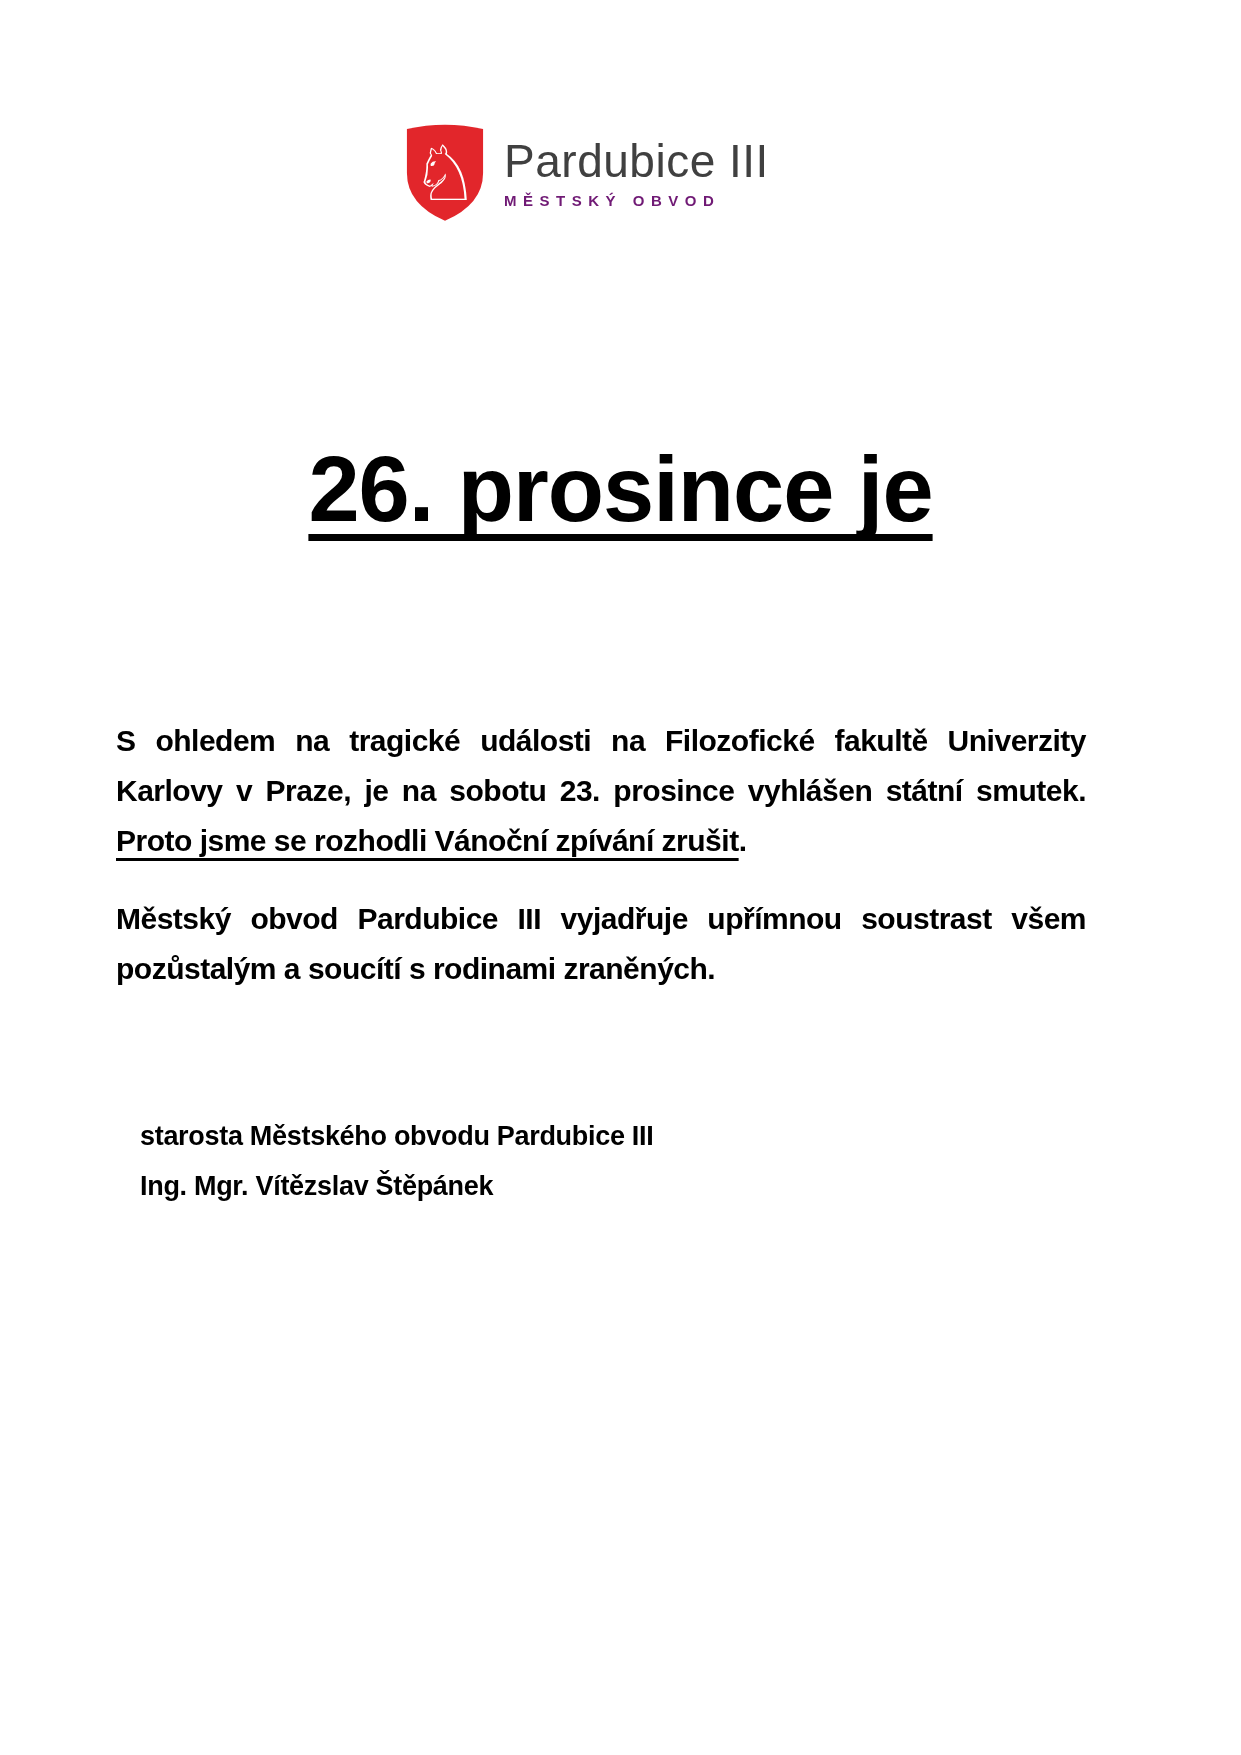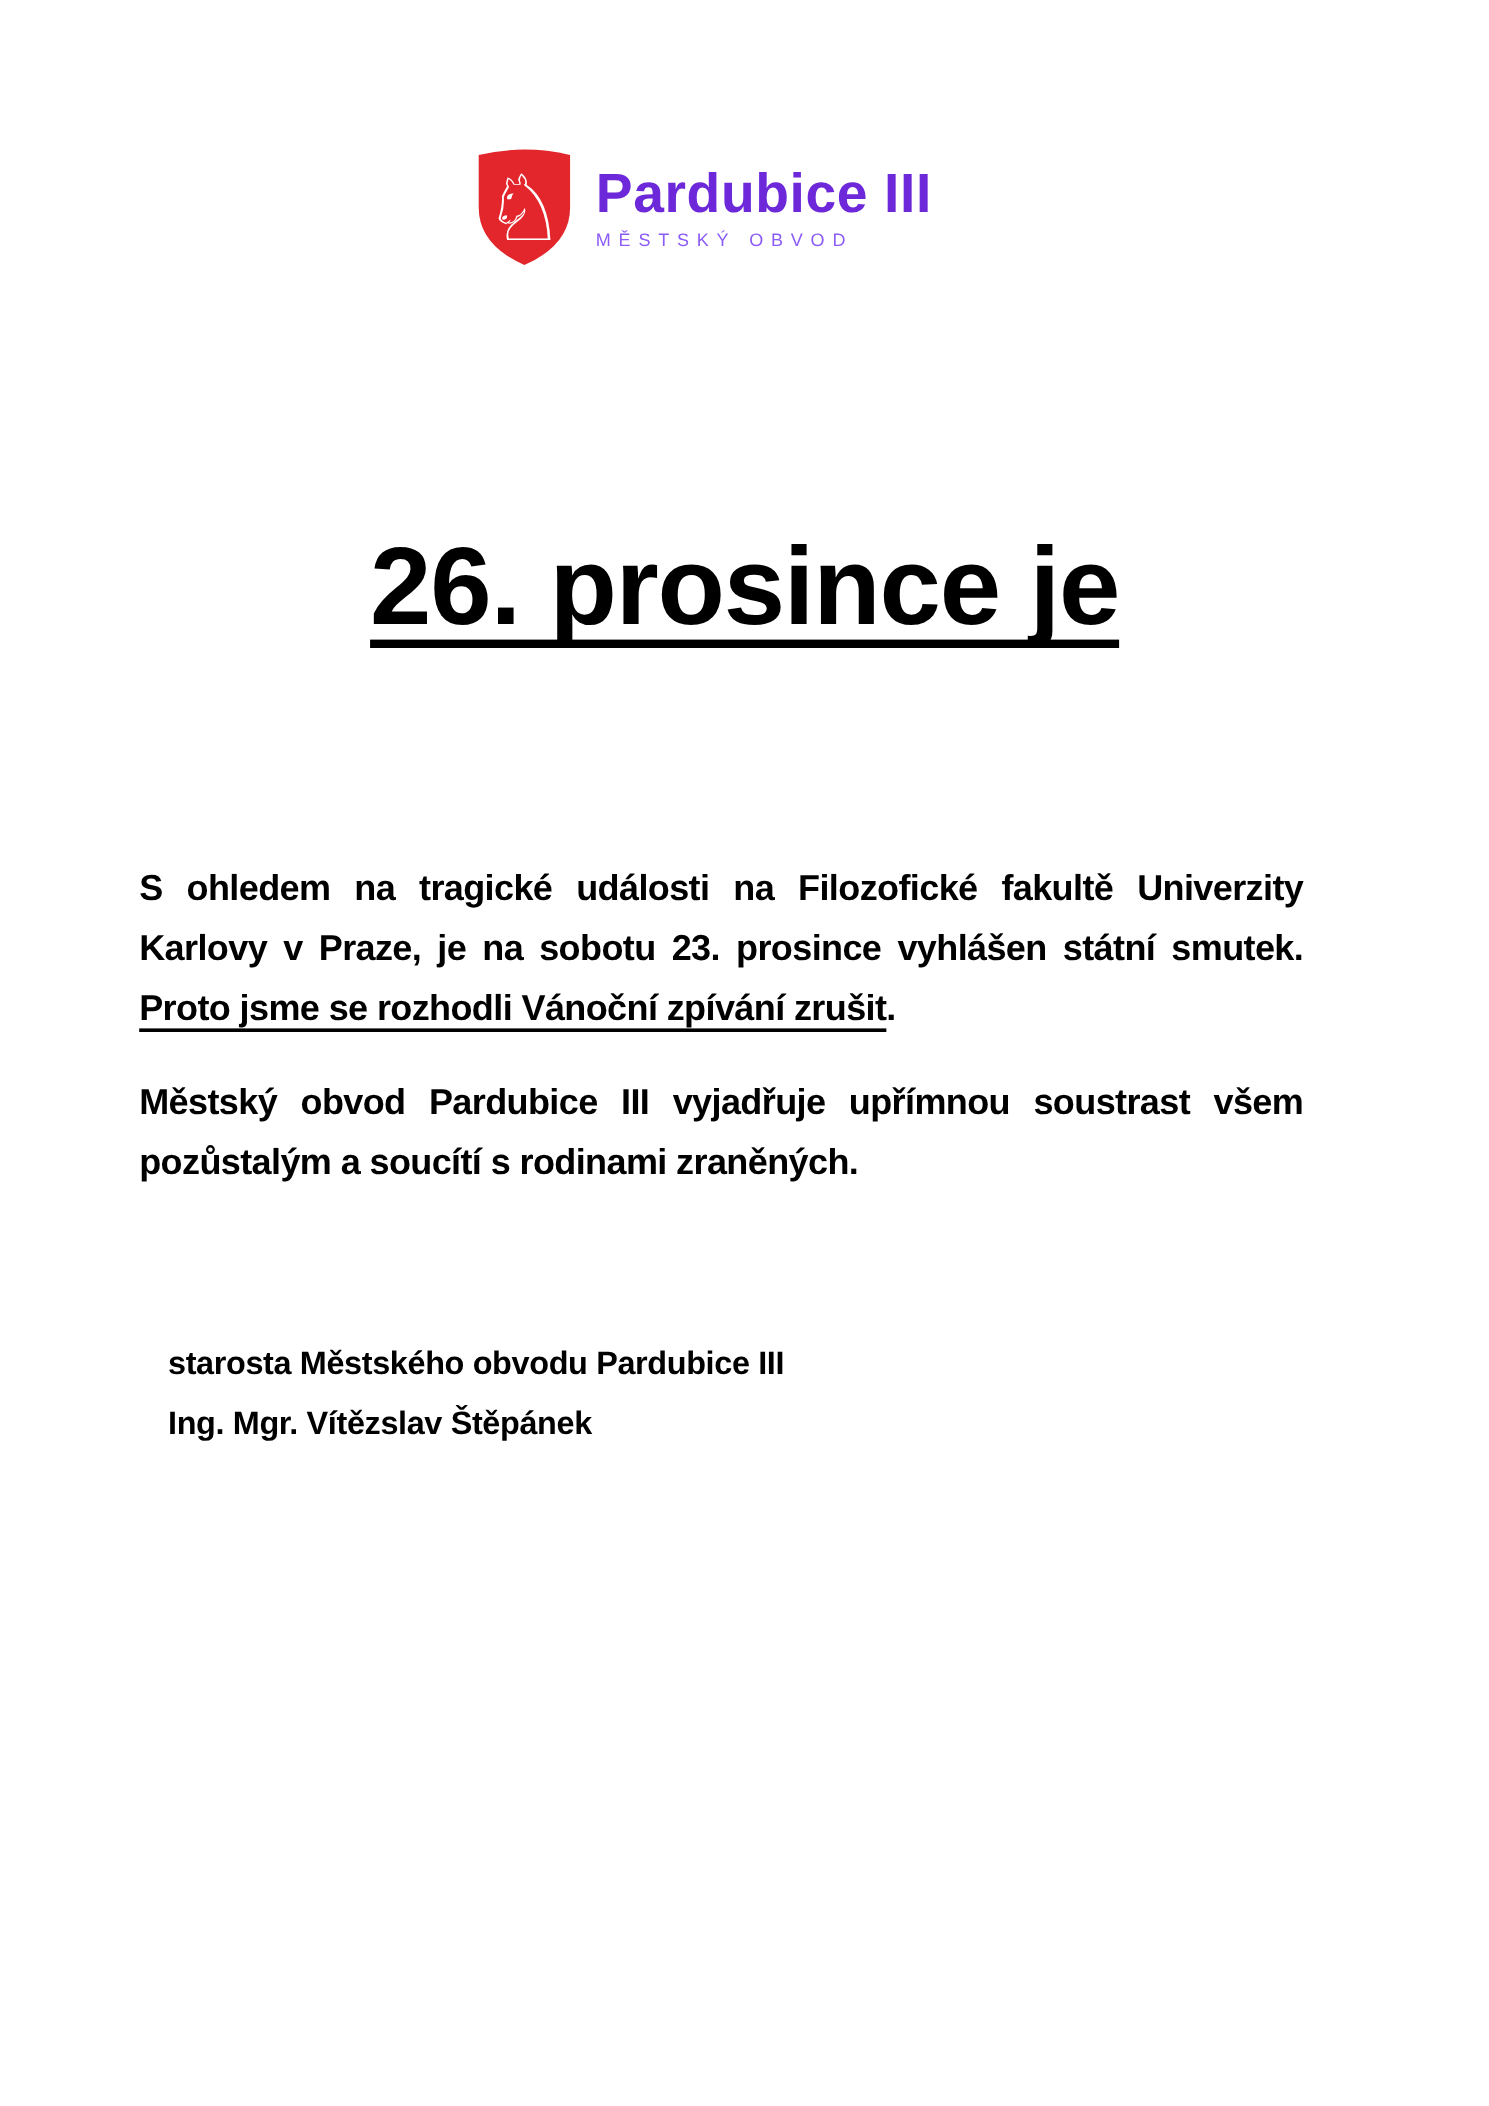--- a/index.html
+++ b/index.html
@@ -25,30 +25,30 @@
     justify-content: center;
     align-items: center;
     gap: 18px;
     padding-top: 122px;
     transform: translateX(-34px);
   }
   .logo-shield { flex: 0 0 auto; }
   .logo-textblock { text-align: left; }
   .logo-title {
     font-size: 46px;
-    font-weight: 700;
-    color: #6d28d9;
+    font-weight: 400;
+    color: #404040;
     line-height: 1.05;
     letter-spacing: 0.5px;
   }
   .logo-subtitle {
     margin-top: 7px;
     font-size: 15px;
-    font-weight: 400;
-    color: #8b5cf6;
+    font-weight: 700;
+    color: #701a75;
     letter-spacing: 6.5px;
   }
 
   
   .main-heading {
     margin: 58px 0 0 0;
     text-align: center;
     font-size: 92px;
     font-weight: 700;
     line-height: 1.5;

